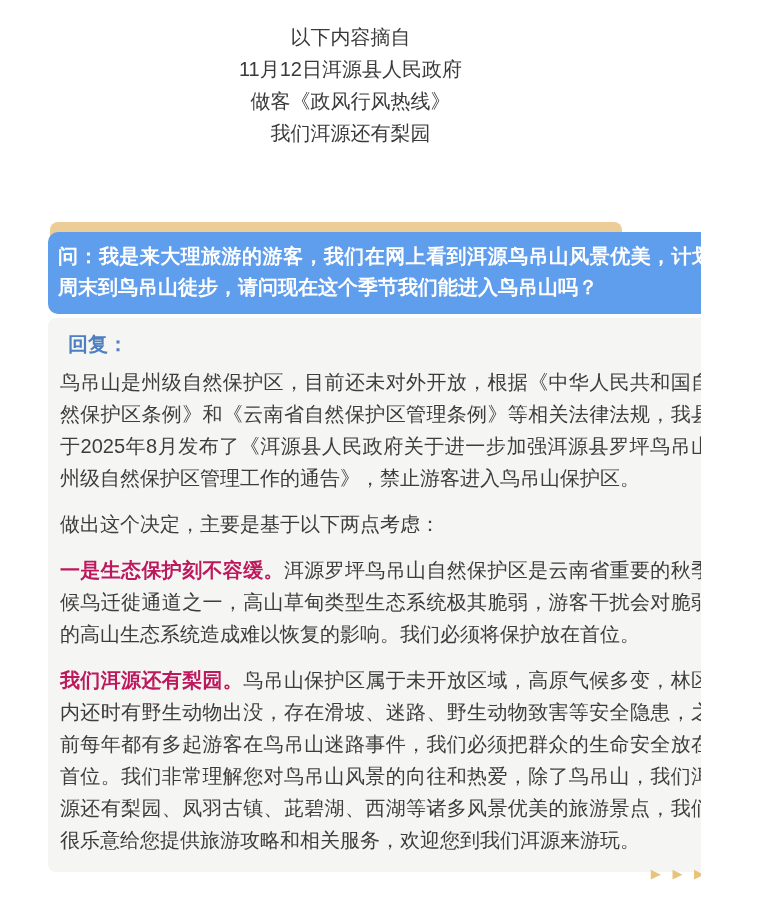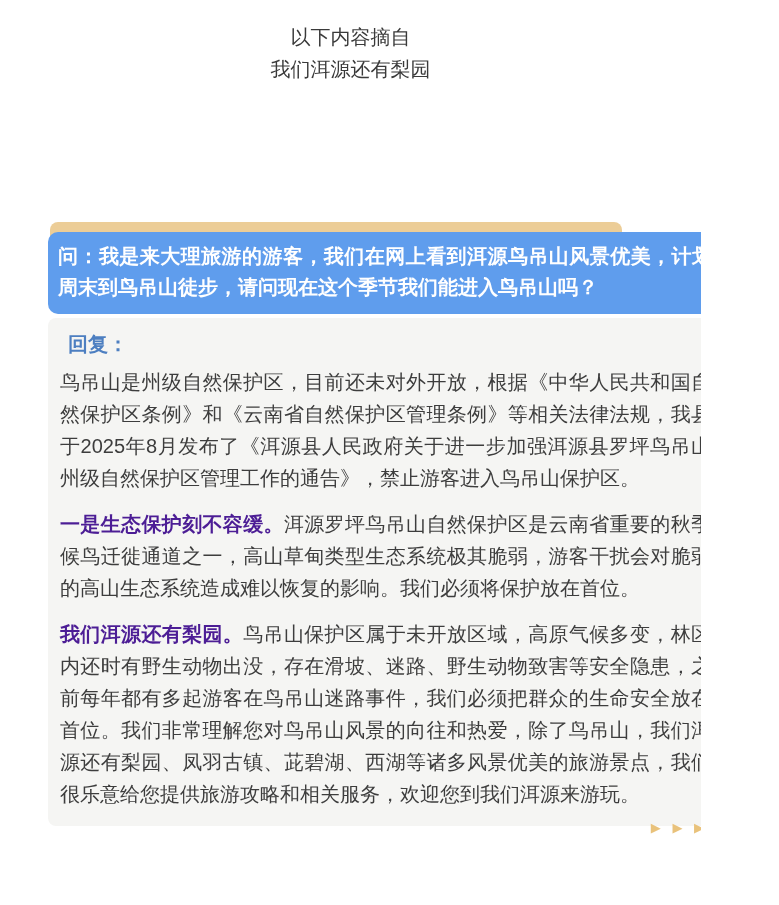--- a/index.html
+++ b/index.html
@@ -66,53 +66,56 @@
     text-align: justify;
   }
   .reply-label {
     color: var(--reply-label, #4d7fc1);
     font-weight: 700;
     margin: 0 0 6px 8px;
     text-align: left;
   }
   .reply p.para { margin: 14px 9px 0 0; }
   .reply p.para.first { margin-top: 6px; }
-  .reply b.lead { color: #4c1d95; }
+  .reply b.lead { color: #be185d; }
 
   
   .arrows {
     position: absolute;
     right: 24px; bottom: -8px;
     color: var(--arrow-color, #e9c27b);
     font-size: 13px;
     letter-spacing: 4px;
     line-height: 13px;
     white-space: nowrap;
   }
 </style>
 </head>
 <body>
 
 <div class="page">
 
   <div class="header">
     <p>以下内容摘自</p>
+    <p>11月12日洱源县人民政府</p>
+    <p>做客《政风行风热线》</p>
     <p>我们洱源还有梨园</p>
   </div>
 
   <div class="banner-wrap">
     <div class="banner-accent"></div>
     <div class="banner">问：我是来大理旅游的游客，我们在网上看到洱源鸟吊山风景优美，计划周末到鸟吊山徒步，请问现在这个季节我们能进入鸟吊山吗？</div>
   </div>
 
   <div class="reply">
     <div class="reply-label">回复：</div>
 
     <p class="para first"><b class="lead"></b><span>鸟吊山是州级自然保护区，目前还未对外开放，根据《中华人民共和国自然保护区条例》和《云南省自然保护区管理条例》等相关法律法规，我县于2025年8月发布了《洱源县人民政府关于进一步加强洱源县罗坪鸟吊山州级自然保护区管理工作的通告》，禁止游客进入鸟吊山保护区。</span></p>
 
+    <p class="para"><b class="lead"></b><span>做出这个决定，主要是基于以下两点考虑：</span></p>
 
     <p class="para"><b class="lead">一是生态保护刻不容缓。</b><span>洱源罗坪鸟吊山自然保护区是云南省重要的秋季候鸟迁徙通道之一，高山草甸类型生态系统极其脆弱，游客干扰会对脆弱的高山生态系统造成难以恢复的影响。我们必须将保护放在首位。</span></p>
 
     <p class="para"><b class="lead">我们洱源还有梨园。</b><span>鸟吊山保护区属于未开放区域，高原气候多变，林区内还时有野生动物出没，存在滑坡、迷路、野生动物致害等安全隐患，之前每年都有多起游客在鸟吊山迷路事件，我们必须把群众的生命安全放在首位。我们非常理解您对鸟吊山风景的向往和热爱，除了鸟吊山，我们洱源还有梨园、凤羽古镇、茈碧湖、西湖等诸多风景优美的旅游景点，我们很乐意给您提供旅游攻略和相关服务，欢迎您到我们洱源来游玩。</span></p>
 
     <div class="arrows">▶ ▶ ▶</div>
   </div>
 
 </div>
 

